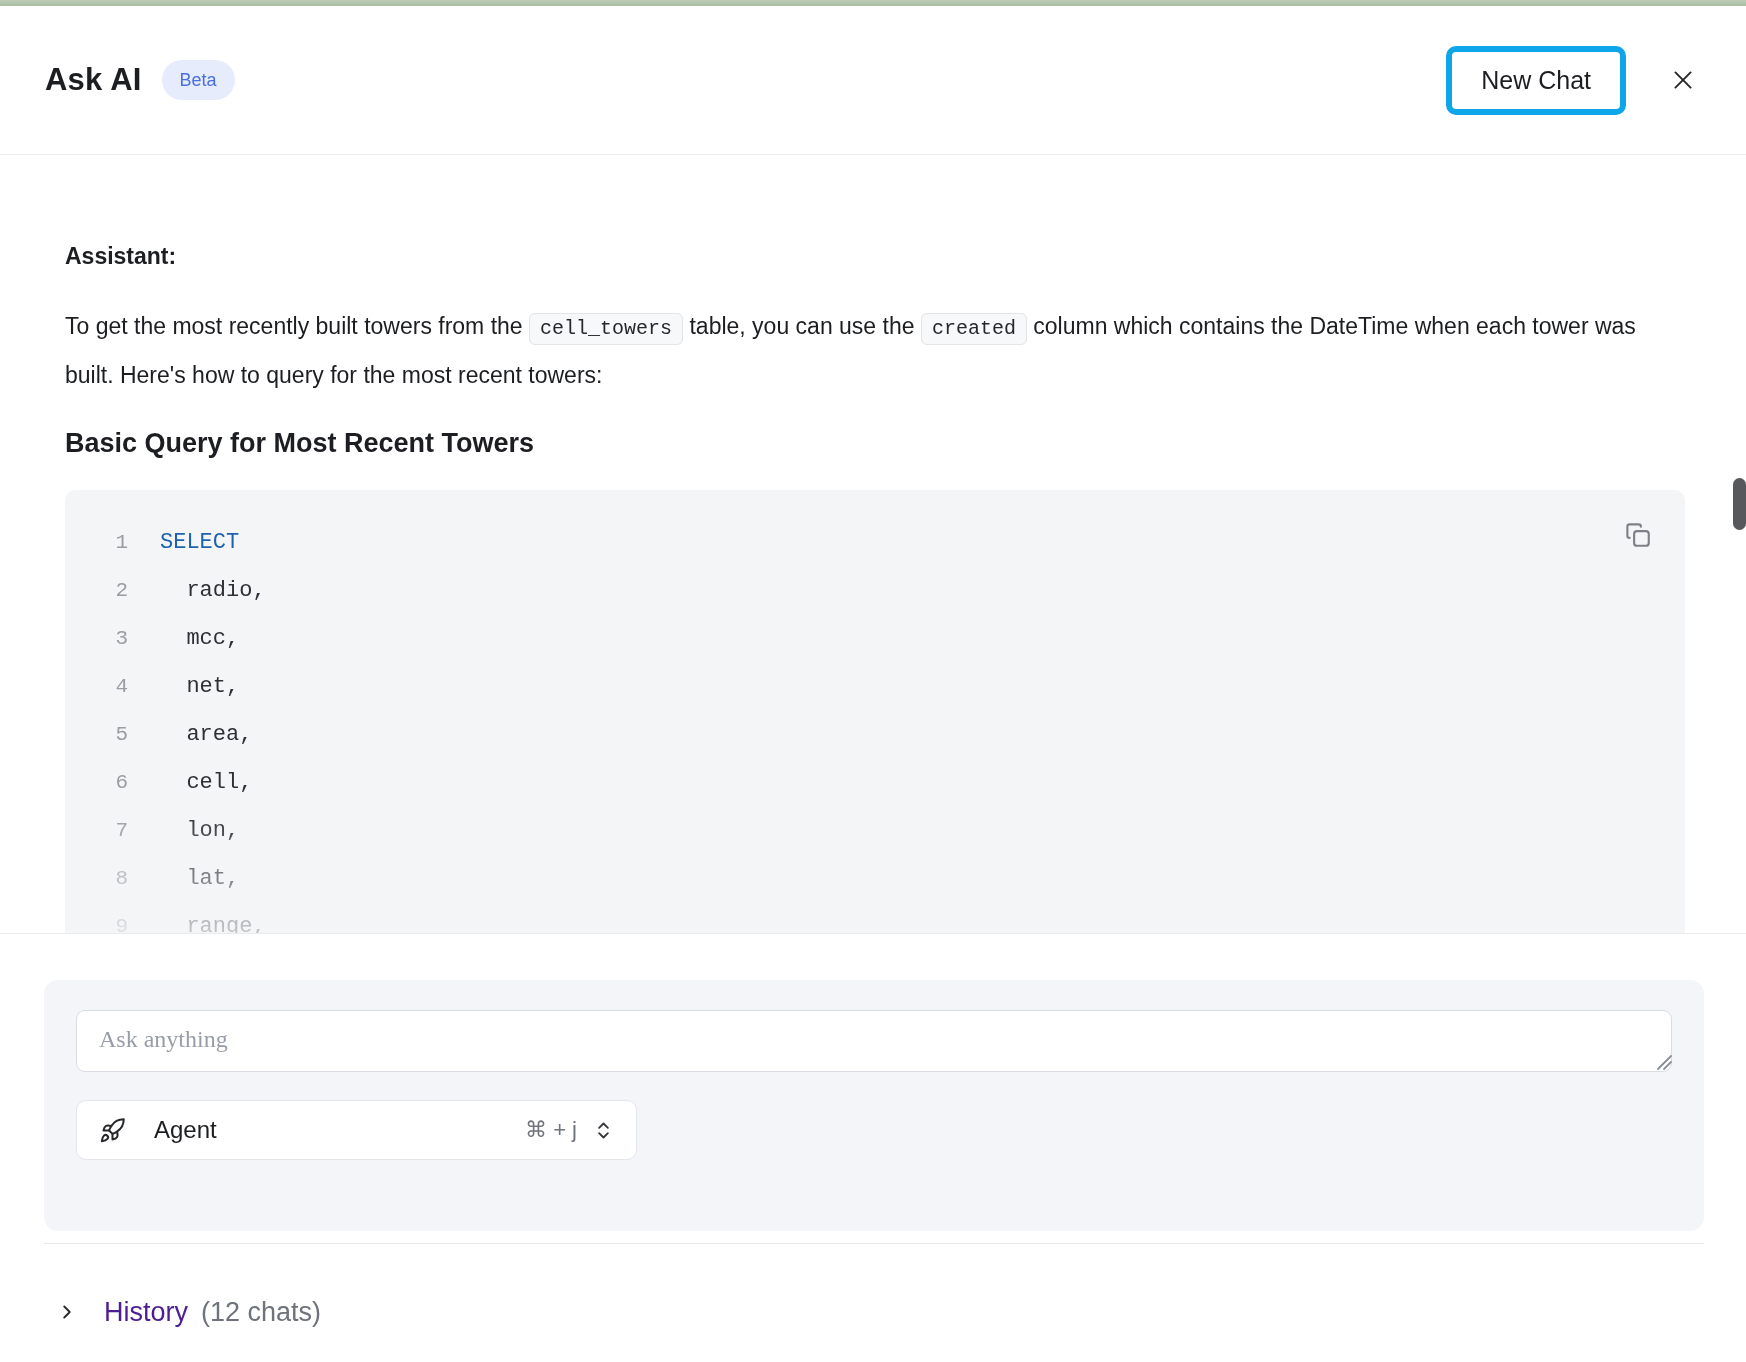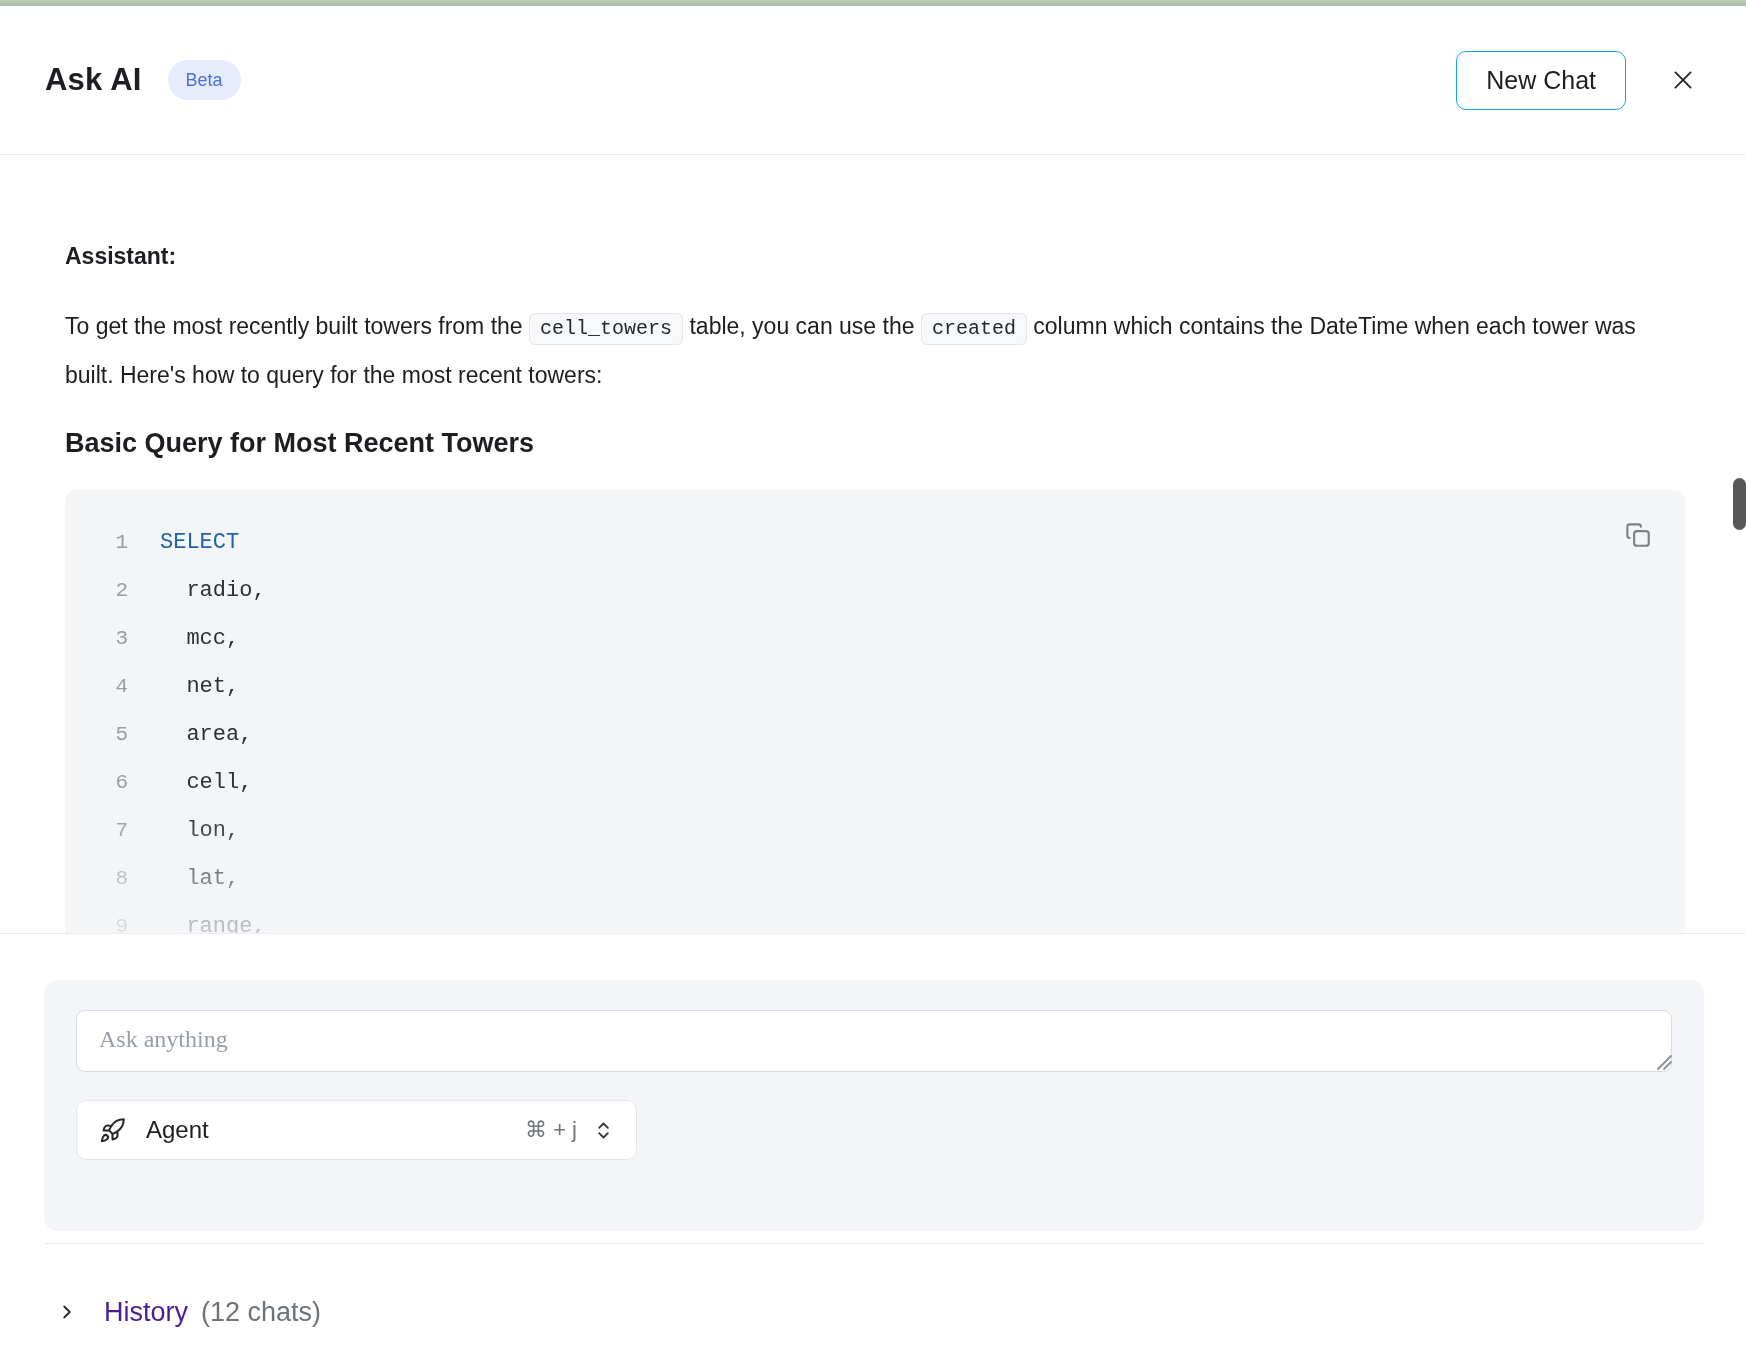--- a/index.html
+++ b/index.html
@@ -7,27 +7,27 @@
   body {
     position:relative; overflow:hidden; background:#ffffff;
     font-family:"Liberation Sans", sans-serif; color:#1c1e21;
   }
   
   .top-accent { position:absolute; top:0; left:0; width:100%; height:6px;
     background:linear-gradient(#bccdb6,#a9bea3); }
 
   
   .header { position:absolute; top:6px; left:0; width:100%; height:148px;
-    display:flex; align-items:center; padding:0 46px 0 45px; background:#fff;gap:6px; }
+    display:flex; align-items:center; padding:0 46px 0 45px; background:#fff; }
   .page-title { font-size:31px; font-weight:700; letter-spacing:.2px; }
   .beta-badge { margin-left:20px; background:#e7ecfc; color:#4a6fe0;
     font-size:18px; line-height:1; padding:11px 18px; border-radius:22px; }
   .header-right { margin-left:auto; display:flex; align-items:center; gap:40px; }
   .new-chat-btn { font-family:inherit; font-size:25px; color:#1c1e21; background:#fff;
-    border:1px solid #0ea5e9; border-radius:10px; padding:14px 29px; cursor:pointer; }
+    border:6px solid #0ea5e9; border-radius:10px; padding:14px 29px; cursor:pointer; }
   .close-btn { background:none; border:none; cursor:pointer; width:34px; height:34px;
     display:flex; align-items:center; justify-content:center; }
   .hdr-divider { position:absolute; top:154px; left:0; width:100%; height:1px; background:#ededef; }
 
   
   .messages { position:absolute; top:155px; left:0; right:0; height:778px;
     padding:0 61px 0 65px; overflow:hidden; }
   .role-label { margin-top:88px; font-size:23px; font-weight:700; }
   .assistant-para { margin-top:33px; font-size:23px; line-height:46px; max-width:1620px; }
   .inline-code { font-family:"Liberation Mono","DejaVu Sans Mono",monospace;
@@ -56,21 +56,21 @@
     background:#f4f5f8; border-radius:14px; }
   .ask-input { position:absolute; left:32px; top:30px; width:1596px; height:62px;
     border:1px solid #d9dce2; border-radius:9px; background:#fff; resize:none; outline:none;
     font-family:Liberation Serif, serif; font-size:24px; color:#1c1e21;
     padding:15px 22px; overflow:hidden; }
   .ask-input::placeholder { color:#979da8; }
   .resize-grip { position:absolute; left:1608px; top:70px; pointer-events:none; }
   .mode-selector { position:absolute; left:32px; top:120px; width:561px; height:60px;
     background:#fff; border:1px solid #e3e6ea; border-radius:10px; cursor:pointer;
     display:flex; align-items:center; padding:0 22px; gap:20px; font-family:inherit; }
-  .agent-label { font-size:24px; color:#1c1e21; }
+  .agent-label { font-size:24px; color:#1c1e21;margin-left:8px; }
   .mode-right { margin-left:auto; display:flex; align-items:center; gap:16px; }
   .shortcut-hint { font-size:22px; color:#6f747d; }
   .send-btn { position:absolute; right:29px; top:118px; width:182px; height:62px;
     background:#2f3136; border:none; border-radius:10px; cursor:pointer;
     display:flex; align-items:center; justify-content:center; gap:17px;
     color:#fff; font-family:inherit; font-size:26px; }
 
   
   .hist-divider { position:absolute; top:1243px; left:44px; right:42px; height:1px; background:#e7e9ec; }
   .history-row { position:absolute; left:56px; top:1282px; height:60px;

